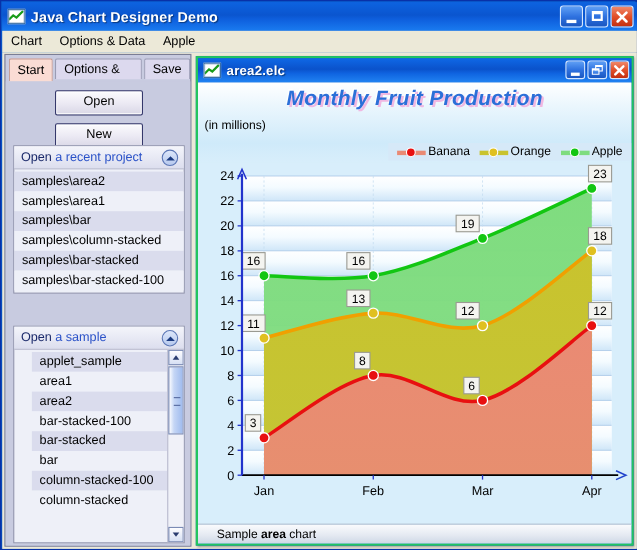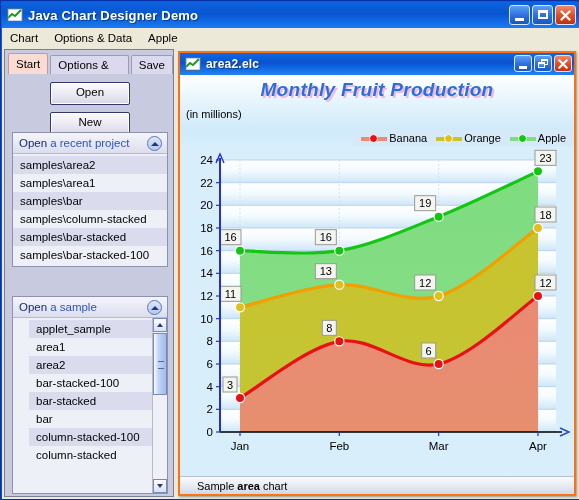--- a/index.html
+++ b/index.html
@@ -36,21 +36,21 @@
 
   
   .client{position:absolute;left:1px;top:47px;width:577px;height:451px;
     background:#ece9d8;box-sizing:border-box;}
 
   
   .sidebar{position:absolute;left:2px;top:1px;width:170px;height:448px;
     background:#c8cbe0;border:1px solid #7b7e94;box-sizing:border-box;overflow:hidden;}
 
   .tabs{position:absolute;left:0;top:3px;width:170px;height:21px;display:flex;
-    align-items:flex-end;padding-left:3px;box-sizing:border-box;}
+    padding-left:3px;box-sizing:border-box;}
   .tab{height:19px;line-height:19px;padding:0 7px;font-size:11.5px;color:#000;
     border:1px solid #9a9cb4;border-bottom:none;background:#dcd9ee;margin-right:2px;
     border-radius:2px 2px 0 0;cursor:pointer;box-sizing:border-box;}
   .tab.active{background:#fadcd4;height:21px;line-height:21px;font-weight:normal;
     border-color:#c49a92;}
 
   .panel-body{position:absolute;left:0;top:24px;width:170px;height:424px;
     background:#c8cbe0;}
 
   .btn{width:78px;height:21px;display:block;margin:0 auto;
@@ -92,21 +92,21 @@
   .sbtn.up::after{top:4px;border-bottom:4px solid #2a3c70;}
   .sbtn.dn::after{bottom:4px;border-top:4px solid #2a3c70;}
   .sthumb{position:absolute;left:0;top:15px;width:14px;height:62px;
     background:linear-gradient(90deg,#fbfcff 0%,#c5d6f5 35%,#9fbbee 100%);
     border:1px solid #7b8bb5;box-sizing:border-box;}
   .sthumb::after{content:"";position:absolute;left:4px;top:27px;width:6px;height:6px;
     border-top:1px solid #55699e;border-bottom:1px solid #55699e;}
 
   
   .win-inner{position:absolute;left:176px;top:3px;width:398px;height:445px;
-    background:#0a57d0;border:2px solid #f97316;box-sizing:border-box;
+    background:#0a57d0;border:2px solid #22c55e;box-sizing:border-box;
     box-shadow:1px 1px 2px rgba(0,0,0,.35);}
   .inner-title{position:absolute;left:0;top:0;width:394px;height:22px;
     background:linear-gradient(180deg,#0f68e6 0%,#0a52cb 45%,#0f63e0 62%,#2183f2 100%);
     display:flex;align-items:center;}
   .inner-title .title-text{font-size:12px;}
   .inner-ctrl{position:absolute;right:2px;top:2px;display:flex;gap:2px;}
   .inner-ctrl .ctrl{width:18px;height:17px;}
   .inner-body{position:absolute;left:0;top:22px;width:394px;height:419px;
     background:#d8eefb;box-sizing:border-box;overflow:hidden;}
 

